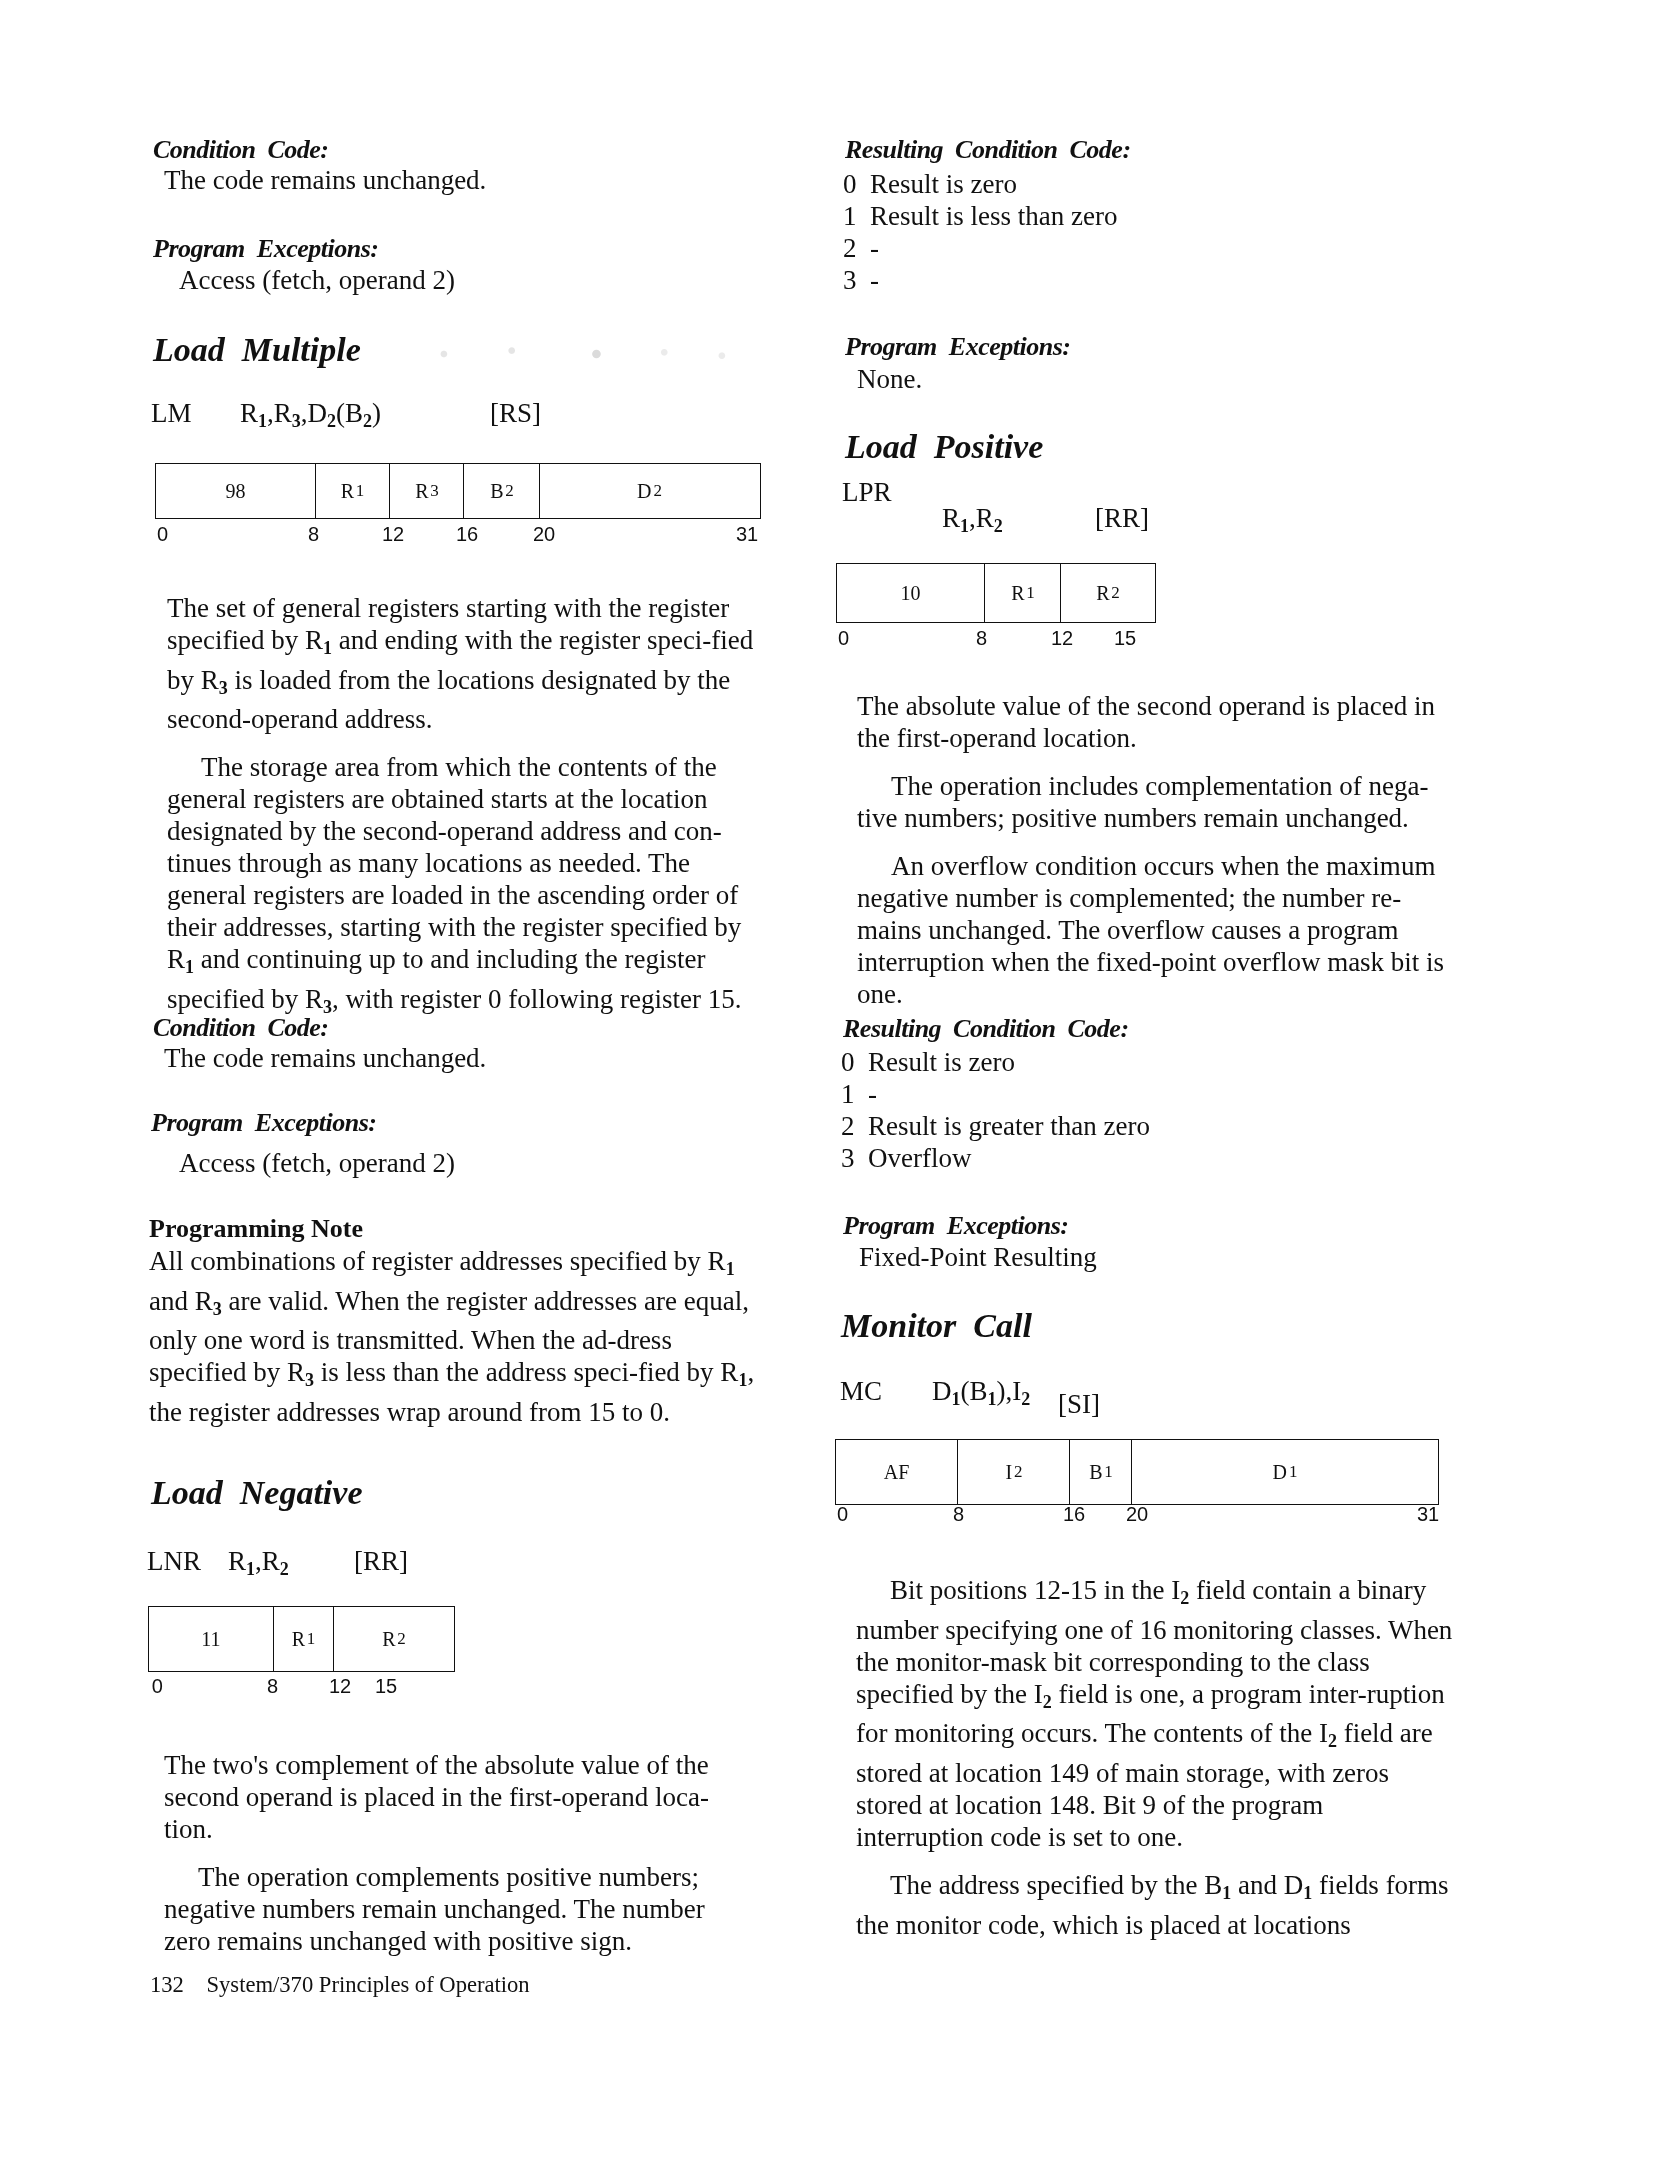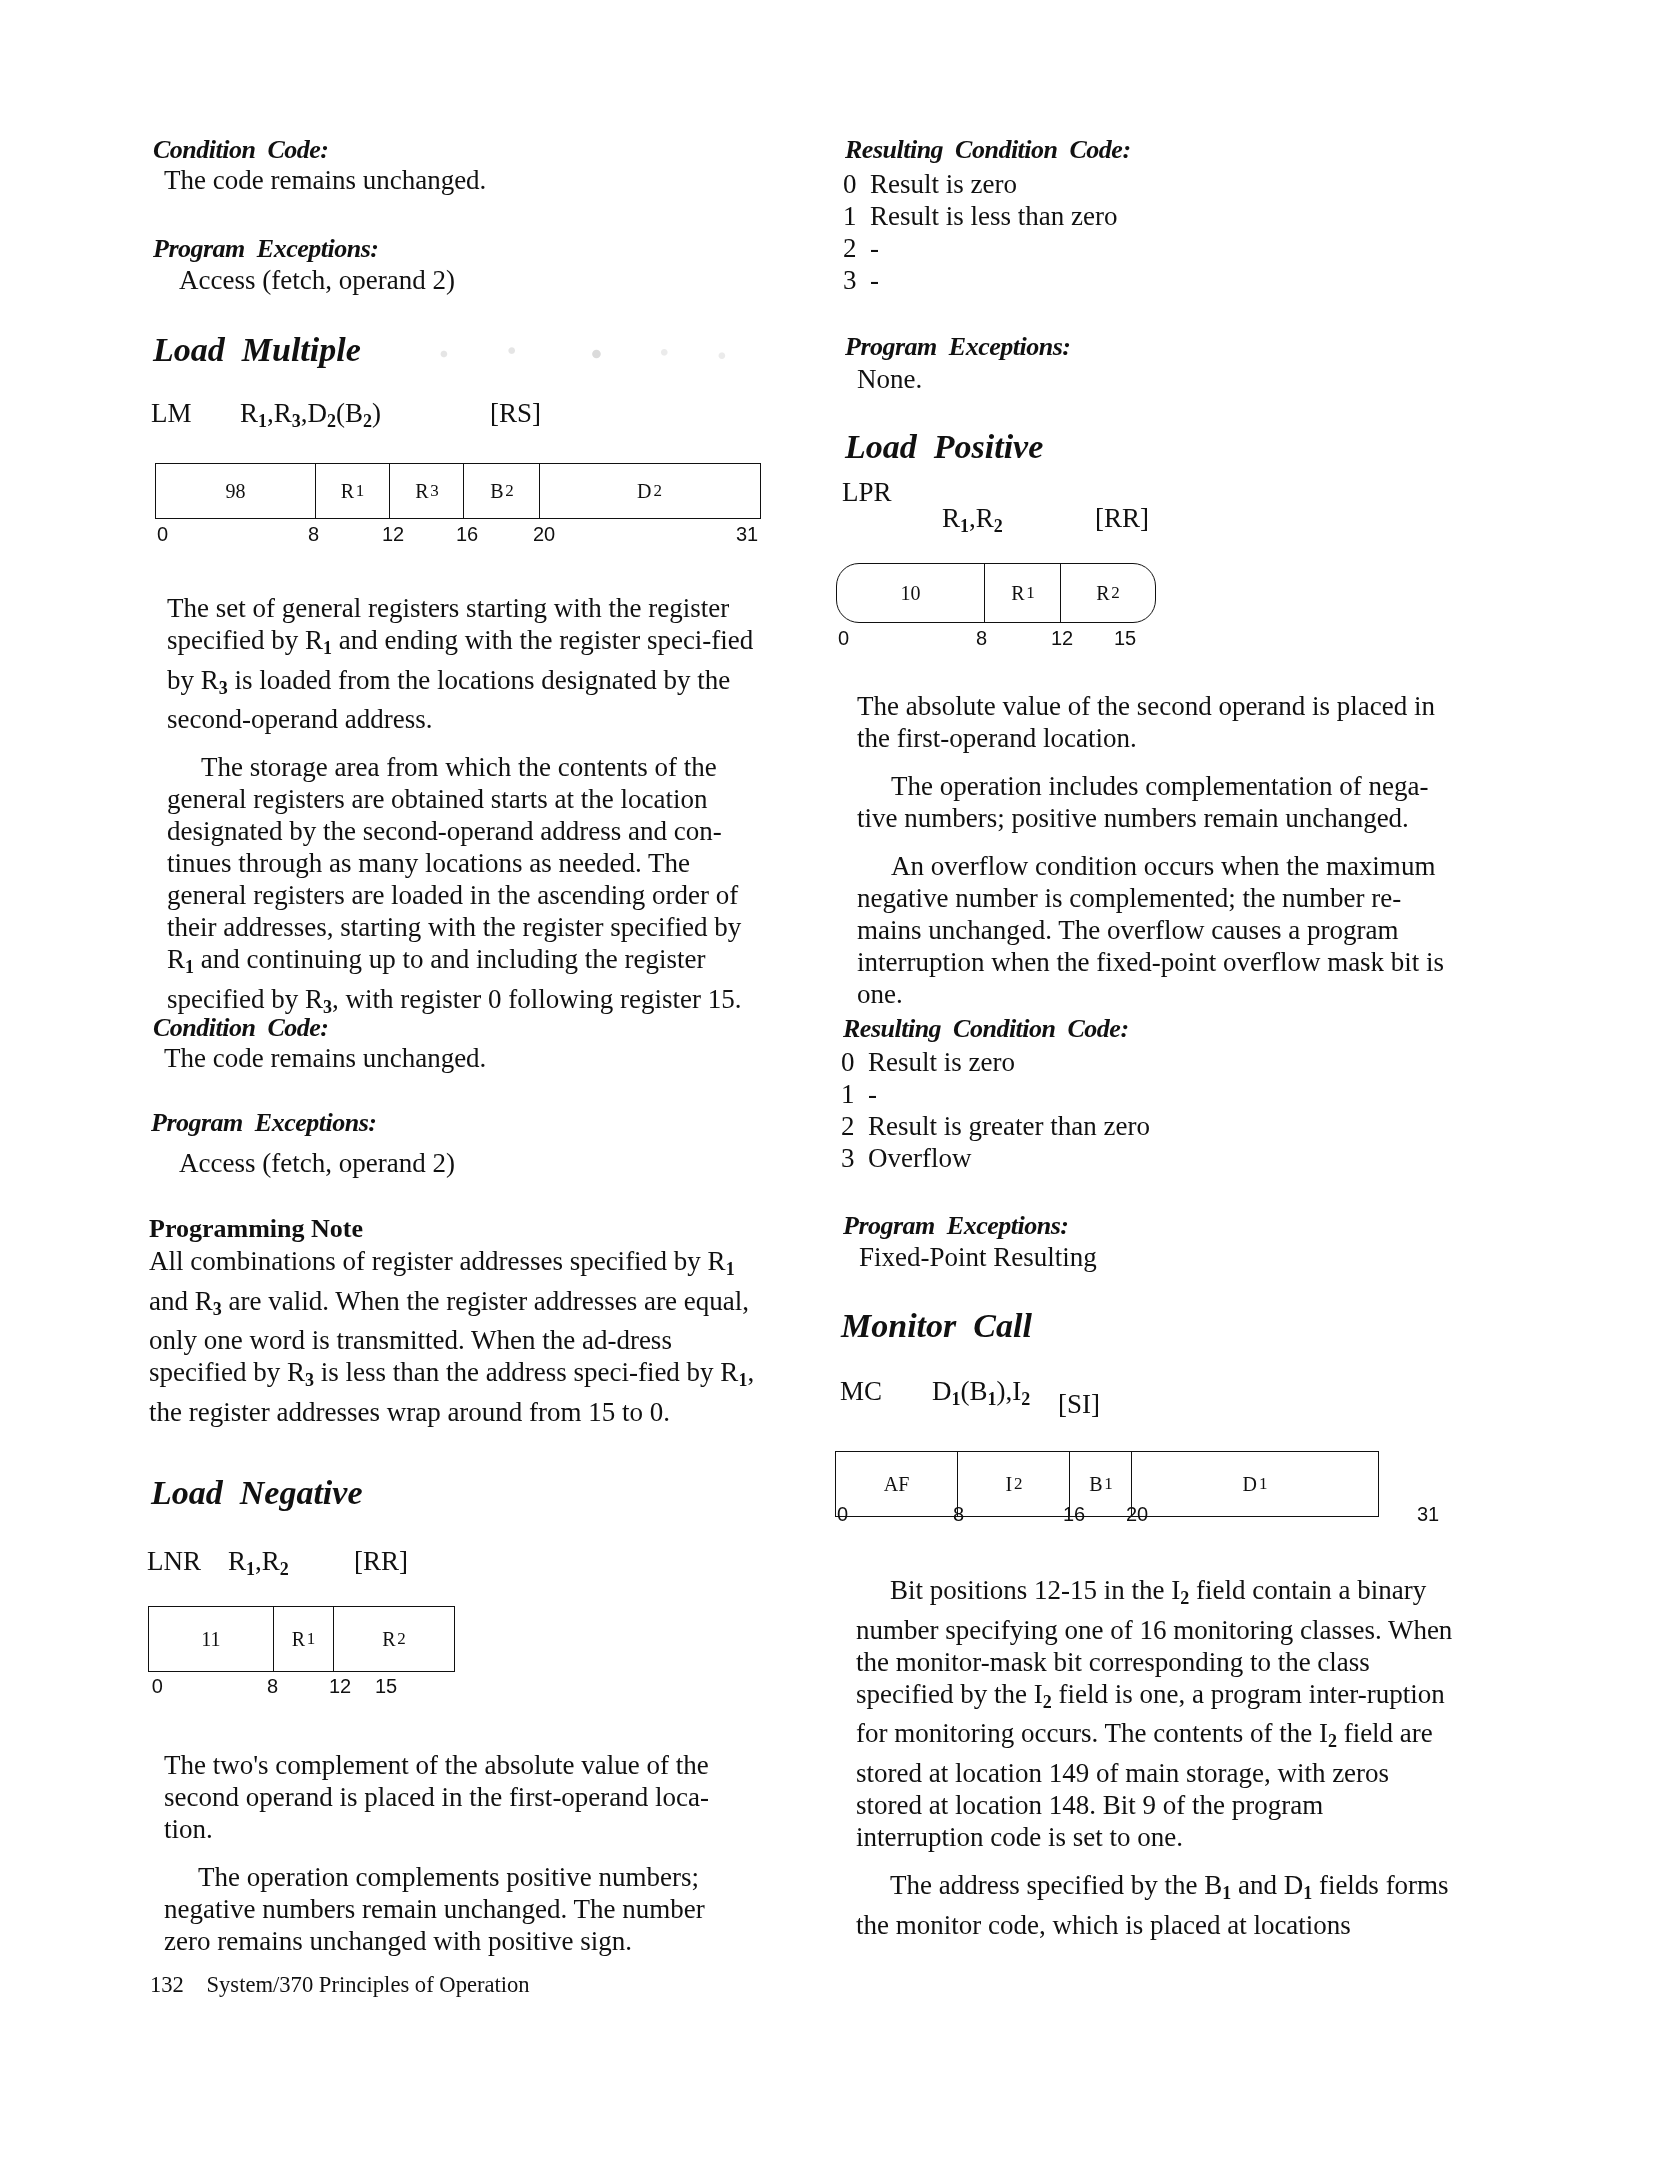--- a/index.html
+++ b/index.html
@@ -159,21 +159,21 @@
   <div class="abs subhead" style="left:845px; top:332px;">Program  Exceptions:</div>
   <div class="abs body" style="left:857px; top:363px;">None.</div>
 
   <div class="abs title" style="left:845px; top:428px;">Load  Positive</div>
 
   <div class="abs fmt" style="left:842px; top:477px;">LPR</div>
   <div class="abs fmt" style="left:942px; top:503px;"><span>R</span><span class="sub">1</span><span>,R</span><span class="sub">2</span></div>
   <div class="abs fmt" style="left:1095px; top:503px;">[RR]</div>
 
   <div class="diagram" style="left:836px; top:563px; width:320px; height:60px;">
-    <div class="box" style="left:0; top:0; width:320px; height:60px;border-radius:23px;">
+    <div class="box" style="left:0; top:0; width:320px; height:60px;">
       <div class="cell first" style="left:0; width:147px;">
           <span>10</span>
         </div>
       <div class="cell" style="left:147px; width:76px;">
           <span>R</span>
           <span class="s">1</span>
         </div>
       <div class="cell" style="left:223px; right:0;">
           <span>R</span>
           <span class="s">2</span>
@@ -202,21 +202,21 @@
   <div class="abs subhead" style="left:843px; top:1211px;">Program  Exceptions:</div>
   <div class="abs body" style="left:859px; top:1241px;">Fixed-Point Resulting</div>
 
   <div class="abs title" style="left:841px; top:1307px;">Monitor  Call</div>
 
   <div class="abs fmt" style="left:840px; top:1376px;">MC</div>
   <div class="abs fmt" style="left:932px; top:1376px;"><span>D</span><span class="sub">1</span><span>(B</span><span class="sub">1</span><span>),I</span><span class="sub">2</span></div>
   <div class="abs fmt" style="left:1058px; top:1376px;margin-top:13px;">[SI]</div>
 
   <div class="diagram" style="left:835px; top:1435px; width:604px; height:66px;">
-    <div class="box" style="left:0; top:16px; width:544px; height:66px;">
+    <div class="box" style="left:0; top:4px; width:604px; height:66px;">
       <div class="cell first" style="left:0; width:121px;">
           <span>AF</span>
         </div>
       <div class="cell" style="left:121px; width:112px;">
           <span>I</span>
           <span class="s">2</span>
         </div>
       <div class="cell" style="left:233px; width:62px;">
           <span>B</span>
           <span class="s">1</span>

